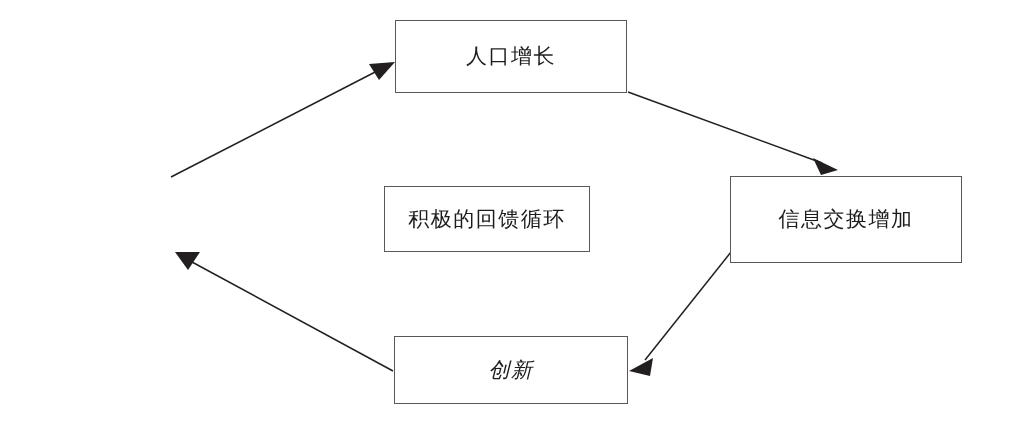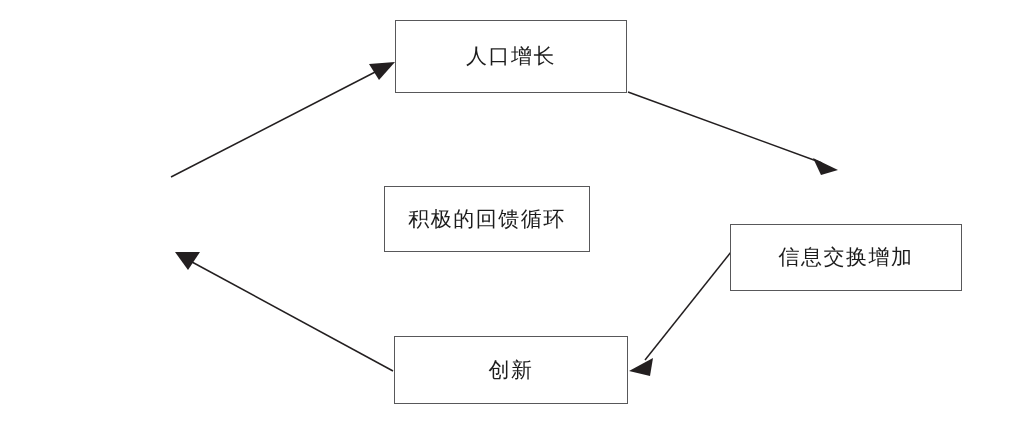--- a/index.html
+++ b/index.html
@@ -40,22 +40,22 @@
     line-height: 1;
     color: #1c1c1c;
     letter-spacing: 1.5px;
     white-space: nowrap;
     font-family: "DejaVu Sans", "Liberation Sans", sans-serif;
   }
   
   #node-population { left: 395px; top: 20px;  width: 232px; height: 73px; }
   #node-resources  { left: 70px;  top: 176px; width: 230px; height: 69px; }
   #node-loop       { left: 384px; top: 177px; width: 206px; height: 66px; margin-top: 9px; }
-  #node-info       { left: 730px; top: 176px; width: 232px; height: 67px; margin-top: 48px; }
-  #node-innovation { left: 394px; top: 336px; width: 234px; height: 68px; }
+  #node-info       { left: 730px; top: 176px; width: 232px; height: 87px; }
+  #node-innovation { left: 394px; top: 336px; width: 234px; height: 68px; font-style: italic; }
 </style>
 </head>
 <body>
 
 <div id="canvas">
 
   <svg id="arrow-layer" viewBox="0 0 1028 424" width="1028" height="424" xmlns="http://www.w3.org/2000/svg">
 
     <g>
       <line x1="171" y1="177" x2="381" y2="69" stroke="#231f20" stroke-width="1.5"></line>

